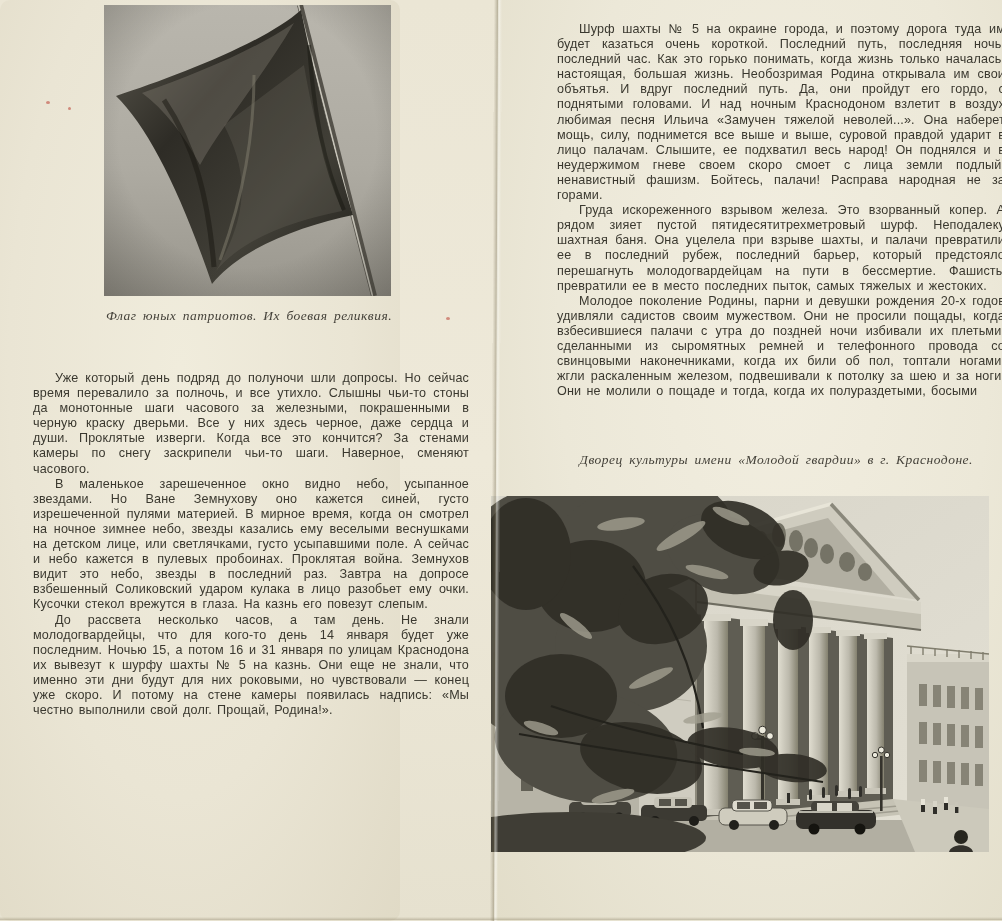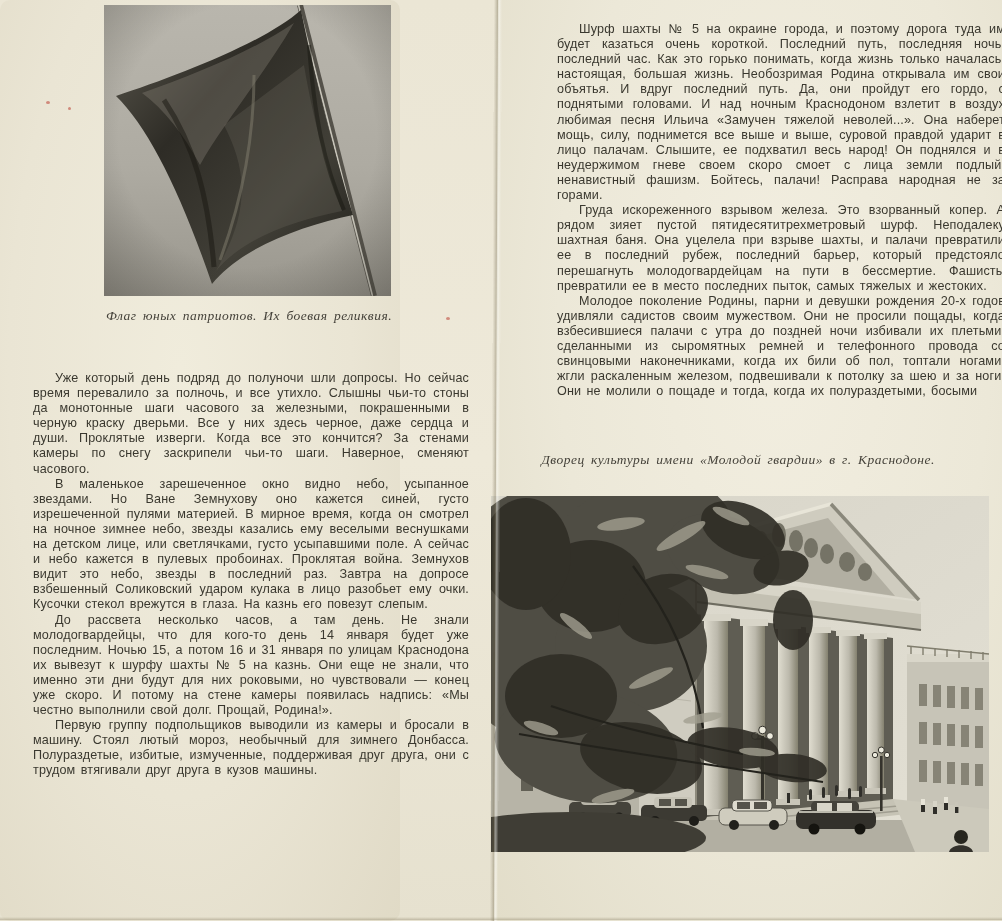--- a/index.html
+++ b/index.html
@@ -22,21 +22,21 @@
        font-size:12.6px;line-height:15.1px;word-spacing:1.6px;letter-spacing:.15px;}
   .col-left{left:33px;top:371px;width:436px;}
   .col-right{left:521px;top:22px;width:448px;margin-left:36px;}
   .para{margin:0;text-indent:22px;}
   .runin{font-weight:bold;color:#26241d;letter-spacing:.35px;}
 
   
   .caption{font-family:"Liberation Serif","DejaVu Serif",serif;font-style:italic;
            color:#45423a;font-size:13.5px;letter-spacing:.5px;word-spacing:2.5px;}
   .flag-caption{position:absolute;left:-20px;top:303px;width:330px;text-align:center;}
-  .palace-caption{position:absolute;left:503px;top:452px;width:470px;text-align:center;}
+  .palace-caption{position:absolute;left:503px;top:452px;width:470px;text-align:right;}
 
   .flag-fig{position:absolute;left:104px;top:5px;width:287px;height:291px;margin:0;}
   .palace-fig{position:absolute;left:491px;top:496px;width:498px;height:356px;margin:0;}
   svg{display:block;}
 
   .speck{position:absolute;border-radius:50%;background:rgba(186,62,50,.55);}
   .speck-a{left:46px;top:101px;width:4px;height:3px;}
   .speck-b{left:68px;top:107px;width:3px;height:3px;}
   .speck-c{left:446px;top:317px;width:4px;height:3px;}
 </style>
@@ -80,21 +80,20 @@
         <path d="M205,40 C210,110 220,160 240,205" stroke="#14130e" stroke-width="4" fill="none" opacity=".45"></path>
         <rect x="0" y="0" width="287" height="291" fill="url(#fvig)"></rect>
       </svg>
       <figcaption class="caption flag-caption">Флаг юных патриотов. Их боевая реликвия.</figcaption>
     </figure>
 
     <div class="col col-left">
       <p class="para">Уже который день подряд до полуночи шли допросы. Но сейчас время перевалило за полночь, и все утихло. Слышны чьи-то стоны да монотонные шаги часового за железными, покрашенными в черную краску дверьми. Все у них здесь черное, даже сердца и души. Проклятые изверги. Когда все это кончится? За стенами камеры по снегу заскрипели чьи-то шаги. Наверное, сменяют часового.</p>
       <p class="para">В маленькое зарешеченное окно видно небо, усыпанное звездами. Но Ване Земнухову оно кажется синей, густо изрешеченной пулями материей. В мирное время, когда он смотрел на ночное зимнее небо, звезды казались ему веселыми веснушками на детском лице, или светлячками, густо усыпавшими поле. А сейчас и небо кажется в пулевых пробоинах. Проклятая война. Земнухов видит это небо, звезды в последний раз. Завтра на допросе взбешенный Соликовский ударом кулака в лицо разобьет ему очки. Кусочки стекол врежутся в глаза. На казнь его повезут слепым.</p>
       <p class="para">До рассвета несколько часов, а там день. Не знали молодогвардейцы, что для кого-то день 14 января будет уже последним. Ночью 15, а потом 16 и 31 января по улицам Краснодона их вывезут к шурфу шахты № 5 на казнь. Они еще не знали, что именно эти дни будут для них роковыми, но чувствовали — конец уже скоро. И потому на стене камеры появилась надпись: «Мы честно выполнили свой долг. Прощай, Родина!».</p>
-      <p class="para">Первую группу подпольщиков выводили из камеры и бросали в машину. Стоял лютый мороз, необычный для зимнего Донбасса. Полураздетые, избитые, измученные, поддерживая друг друга, они с трудом втягивали друг друга в кузов машины.</p>
     </div>
   </div>
 
   <div class="page page-right"></div>
 
   <div class="col col-right">
     <p class="para">Шурф шахты № 5 на окраине города, и поэтому дорога туда им будет казаться очень короткой. Последний путь, последняя ночь, последний час. Как это горько понимать, когда жизнь только началась, настоящая, большая жизнь. Необозримая Родина открывала им свои объятья. И вдруг последний путь. Да, они пройдут его гордо, с поднятыми головами. И над ночным Краснодоном взлетит в воздух любимая песня Ильича «Замучен тяжелой неволей...». Она наберет мощь, силу, поднимется все выше и выше, суровой правдой ударит в лицо палачам. Слышите, ее подхватил весь народ! Он поднялся и в неудержимом гневе своем скоро смоет с лица земли подлый, ненавистный фашизм. Бойтесь, палачи! Расправа народная не за горами.</p>
     <p class="para">Груда искореженного взрывом железа. Это взорванный копер. А рядом зияет пустой пятидесятитрехметровый шурф. Неподалеку шахтная баня. Она уцелела при взрыве шахты, и палачи превратили ее в последний рубеж, последний барьер, который предстояло перешагнуть молодогвардейцам на пути в бессмертие. Фашисты превратили ее в место последних пыток, самых тяжелых и жестоких.</p>
     <p class="para">Молодое поколение Родины, парни и девушки рождения 20-х годов удивляли садистов своим мужеством. Они не просили пощады, когда взбесившиеся палачи с утра до поздней ночи избивали их плетьми, сделанными из сыромятных ремней и телефонного провода со свинцовыми наконечниками, когда их били об пол, топтали ногами, жгли раскаленным железом, подвешивали к потолку за шею и за ноги. Они не молили о пощаде и тогда, когда их полураздетыми, босыми</p>
   </div>

